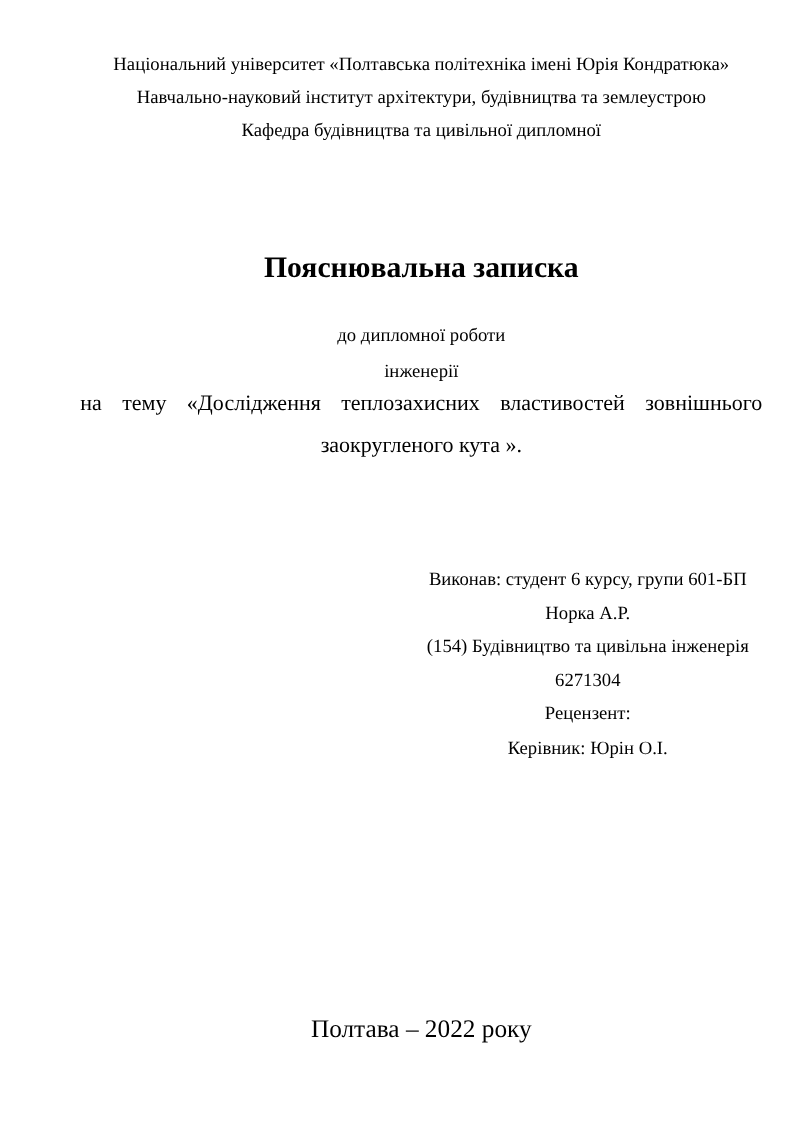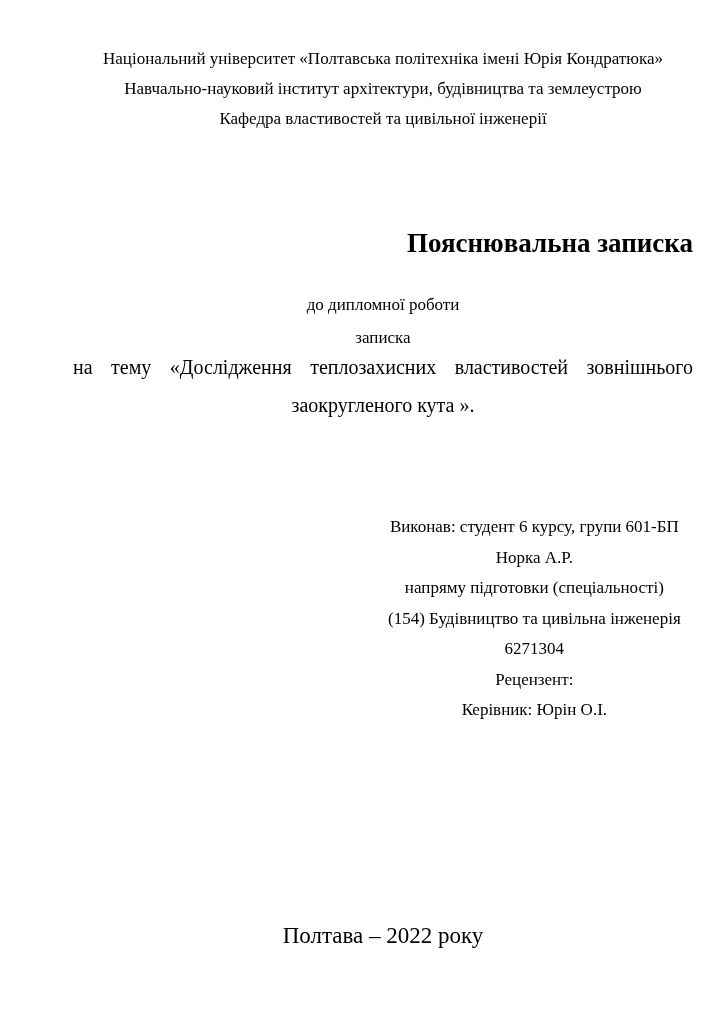--- a/index.html
+++ b/index.html
@@ -26,21 +26,21 @@
     top: 44px;
     font-size: 17px;
     line-height: 30px;
     text-align: center;
   }
   .title-block {
     top: 226px;
     font-size: 27px;
     font-weight: bold;
     line-height: 35px;
-    text-align: right;
+    text-align: center;
   }
   .subtitle-block {
     top: 288px;
     font-size: 17px;
     line-height: 33px;
     text-align: center;
   }
   .theme-block {
     top: 348px;
     font-size: 20px;
@@ -70,39 +70,38 @@
   }
 </style>
 </head>
 <body>
 
 <div class="page">
 
   <div class="content-col header-block">
     <div>Національний університет «Полтавська політехніка імені Юрія Кондратюка»</div>
     <div>Навчально-науковий інститут архітектури, будівництва та землеустрою</div>
-    <div>Кафедра властивостей та цивільної інженерії</div>
+    <div>Кафедра будівництва та цивільної дипломної</div>
   </div>
 
   <div class="content-col title-block">Пояснювальна записка</div>
 
   <div class="content-col subtitle-block">
     <div>до дипломної роботи</div>
-    <div>записка</div>
+    <div>інженерії</div>
   </div>
 
   <div class="content-col theme-block">
     <div class="theme-line-1">на тему «Дослідження теплозахисних властивостей зовнішнього</div>
     <div class="theme-line-2">заокругленого кута ».</div>
   </div>
 
   <div class="credits-block">
     <div>Виконав: студент 6 курсу, групи 601-БП</div>
     <div>Норка А.Р.</div>
-    <div>напряму підготовки (спеціальності)</div>
     <div>(154) Будівництво та цивільна інженерія</div>
     <div>6271304</div>
     <div>Рецензент:</div>
     <div>Керівник: Юрін О.І.</div>
   </div>
 
   <div class="content-col footer-block">Полтава – 2022 року</div>
 
 </div>
 

